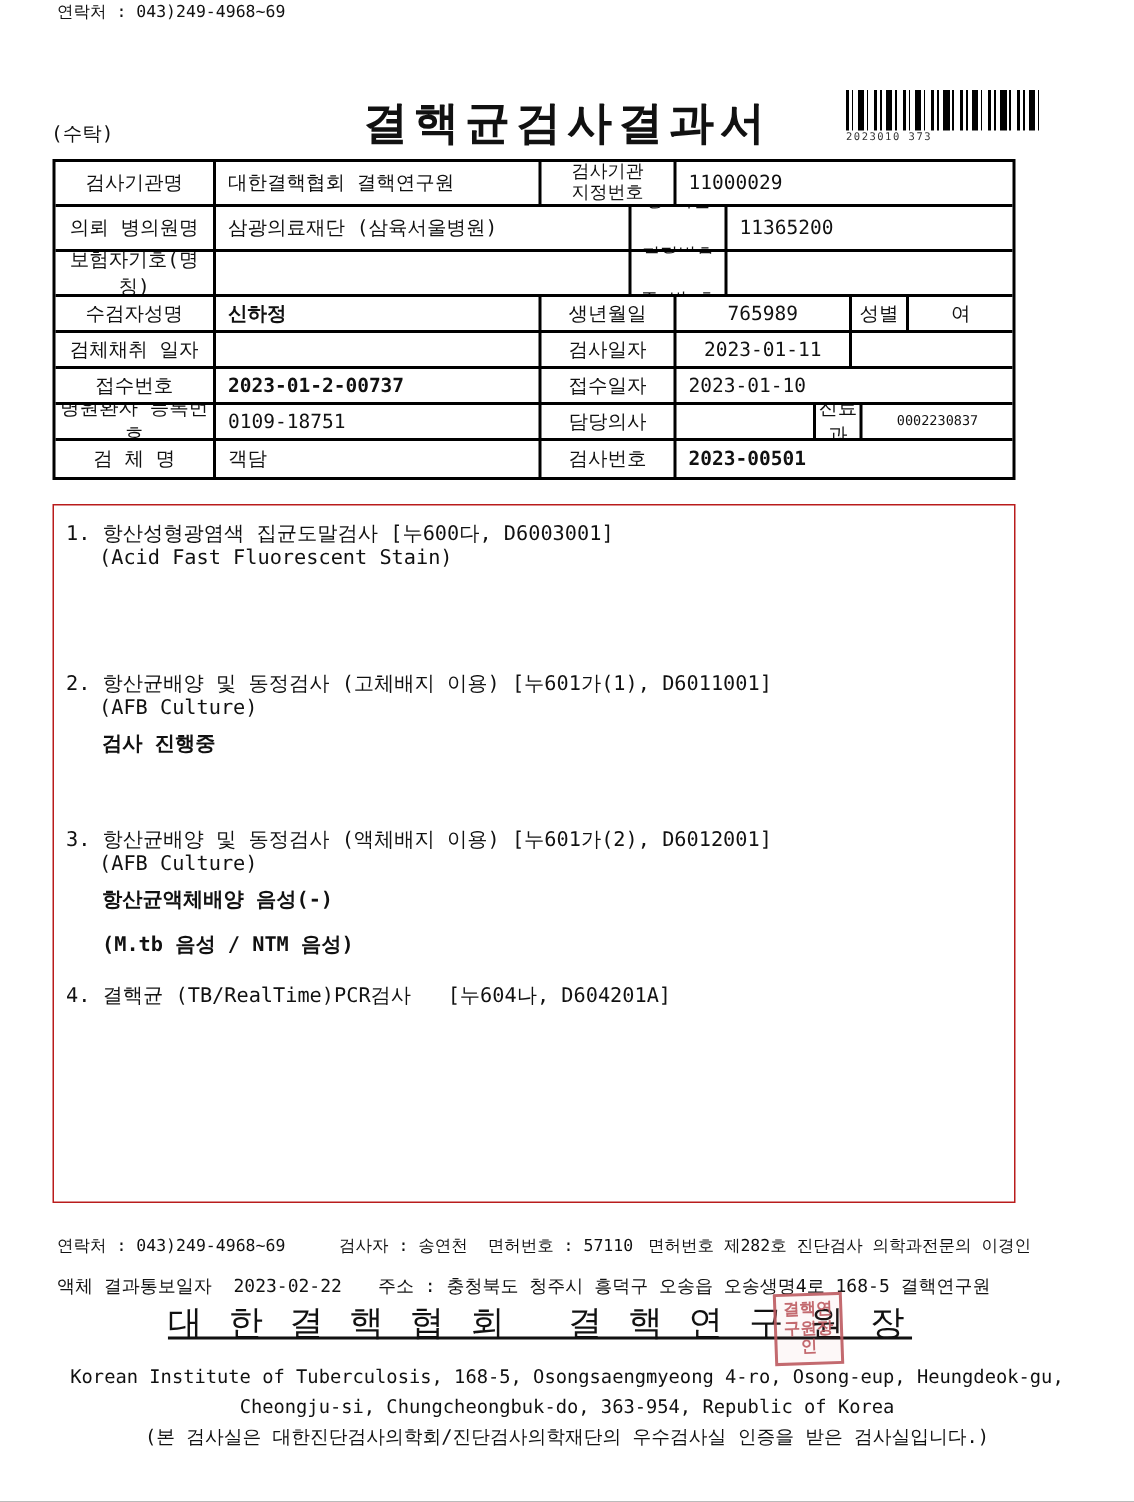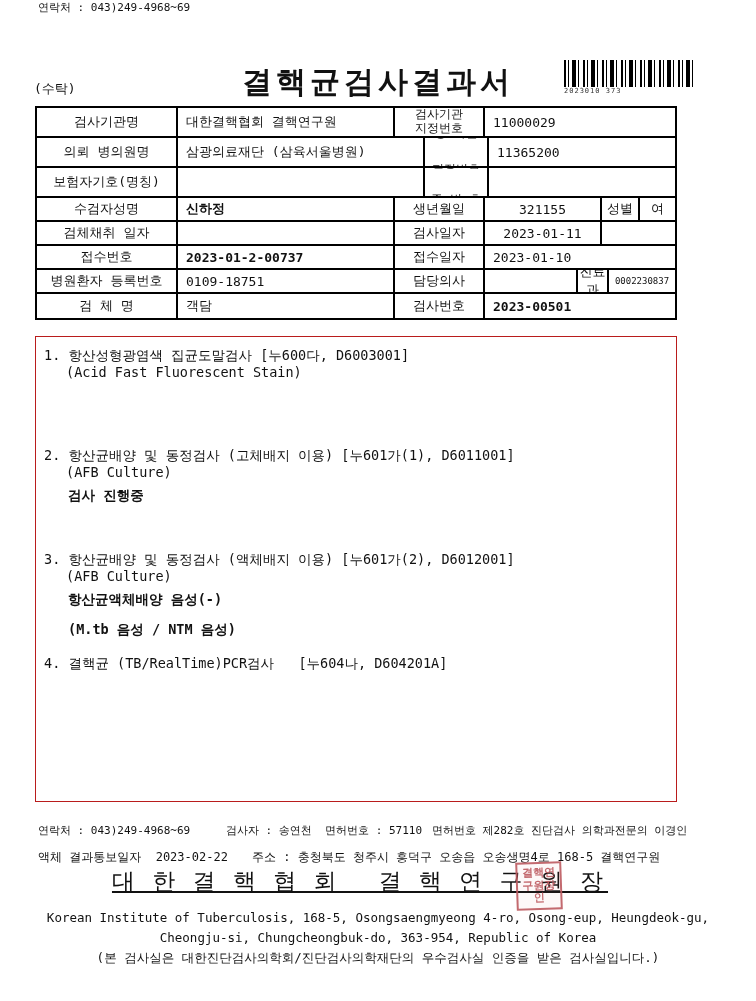--- a/index.html
+++ b/index.html
@@ -43,21 +43,21 @@
   .cell {
     box-sizing:border-box; border-right:2px solid #000;
     display:flex; align-items:center; overflow:hidden;
   }
   .cell:last-child { border-right:none; }
   .lab { justify-content:center; text-align:center; }
   .lab2 { justify-content:center; text-align:center; flex-direction:column; font-size:12px; line-height:1.15; }
   .val { padding-left:8px; }
   .valc { justify-content:center; }
   .b { font-weight:bold; }
-  .w127{width:141px;} .w217{width:217px;} .w90{width:90px;} .w311{width:247px;}
+  .w127{width:107px;} .w217{width:217px;} .w90{width:90px;} .w311{width:277px;}
   .w64{width:64px;gap:22px;} .w117{width:117px;} .w38{width:38px;} .w93{width:93px;} .w49{width:31px;}
   .grow{flex:1;}
   .tiny { font-size:9px; justify-content:center; padding-left:0; }
 
   
   .results-box {
     left:35px; top:336px; width:642px; height:466px;
     border:1px solid #b91c1c; box-sizing:border-box;
   }
   .rline { position:absolute; left:8px; font-size:13.5px; white-space:pre; }
@@ -127,21 +127,21 @@
         <span>건강보험</span>
         <span>증 번 호</span>
       </div>
       <div class="cell val grow"></div>
     </div>
 
     <div class="trow h26">
       <div class="cell lab w127">수검자성명</div>
       <div class="cell val b w217">신하정</div>
       <div class="cell lab w90">생년월일</div>
-      <div class="cell valc w117">321155</div>
+      <div class="cell valc w117">765989</div>
       <div class="cell lab w38">성별</div>
       <div class="cell valc grow">여</div>
     </div>
 
     <div class="trow h26">
       <div class="cell lab w127">검체채취 일자</div>
       <div class="cell val w217"></div>
       <div class="cell lab w90">검사일자</div>
       <div class="cell valc w117">2023-01-11</div>
       <div class="cell valc grow"></div>

